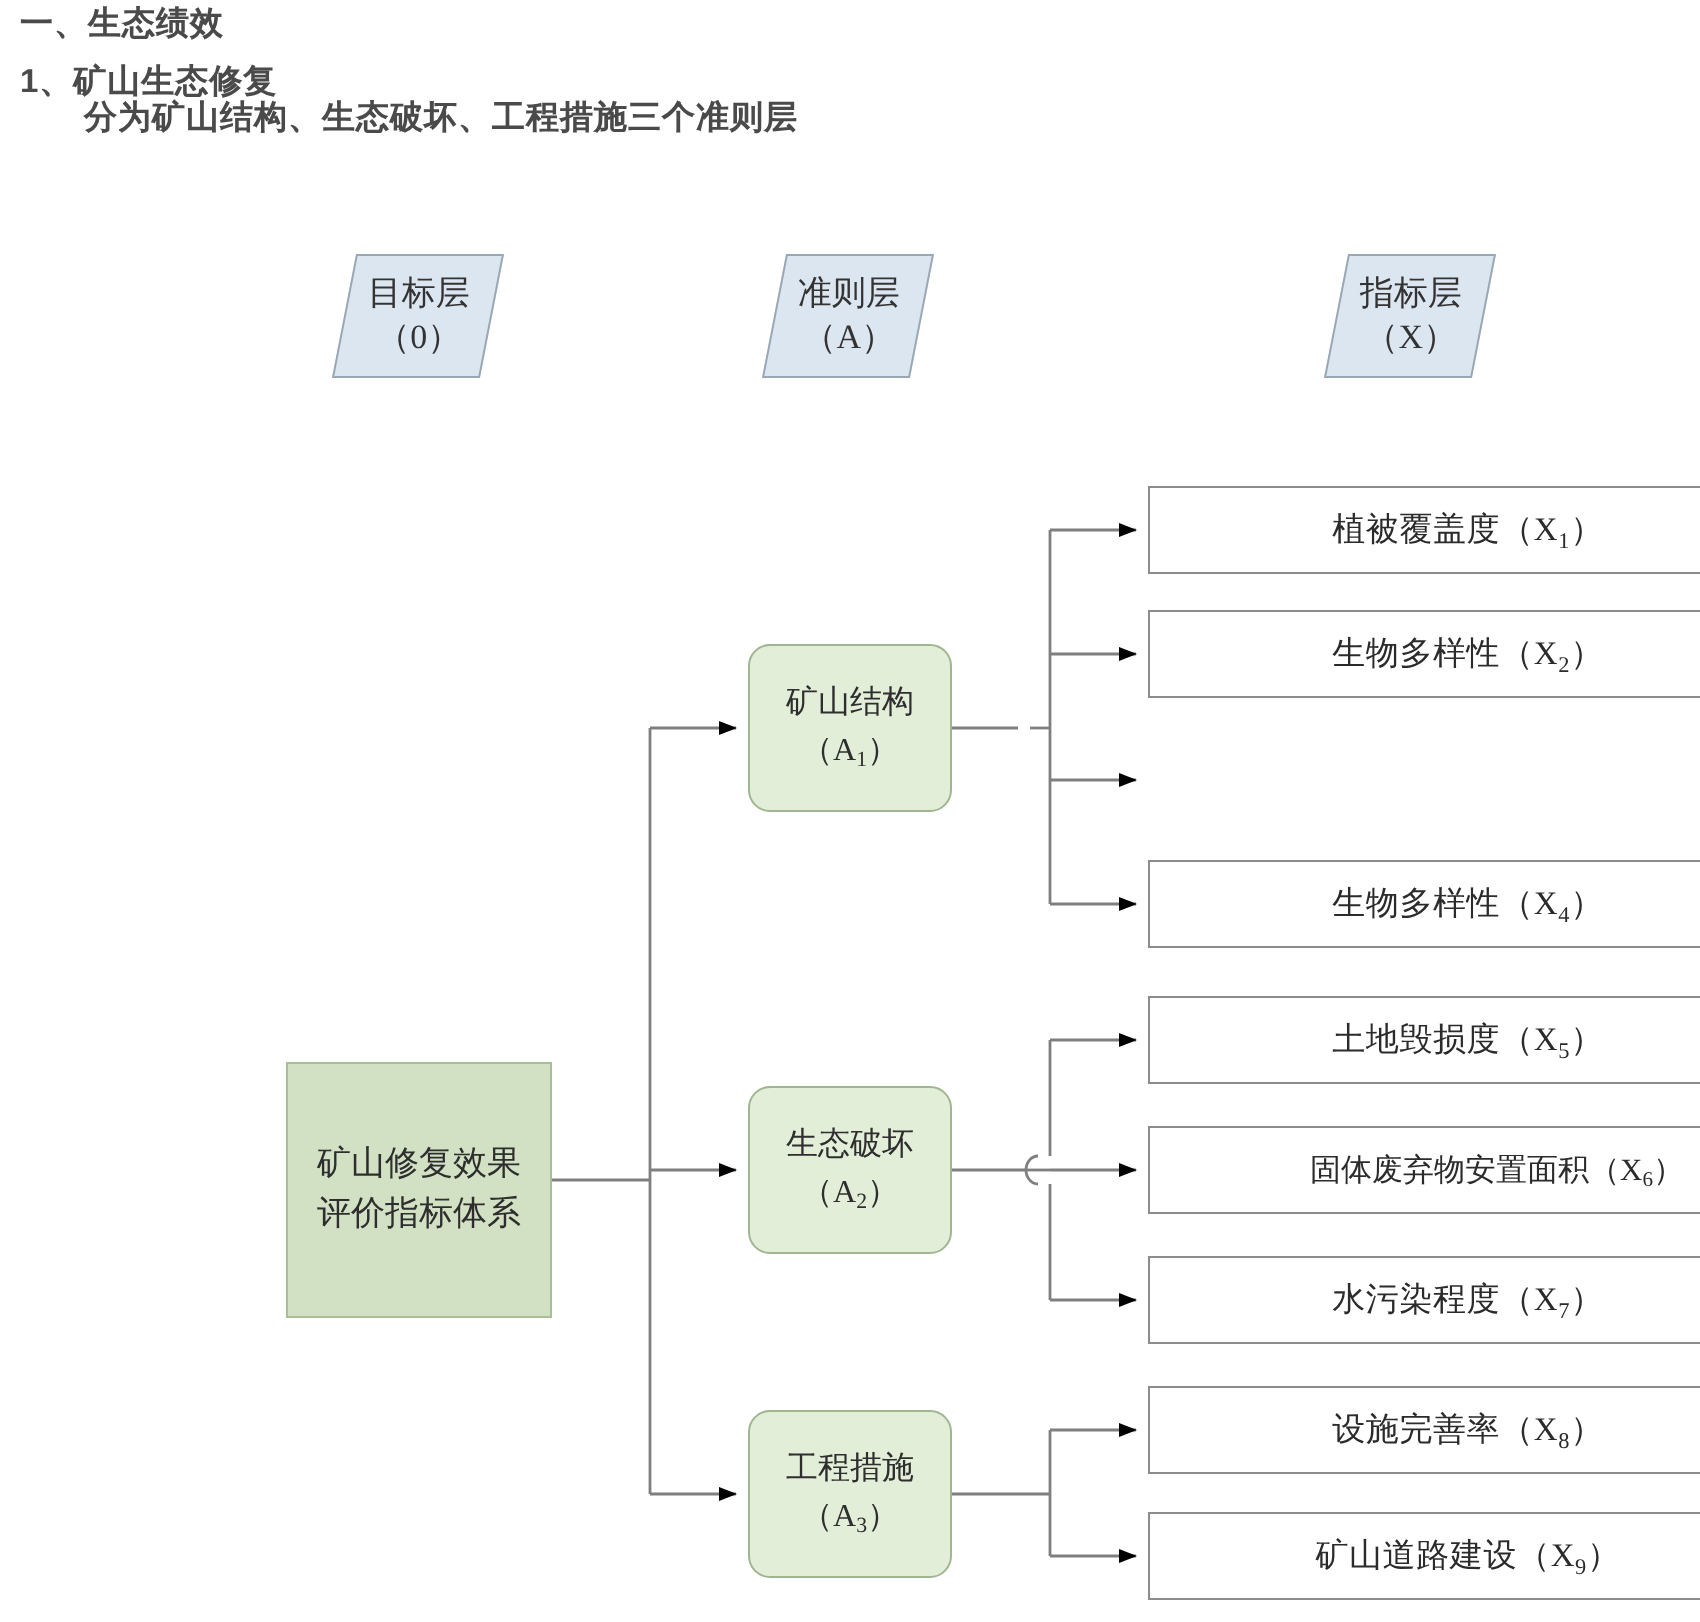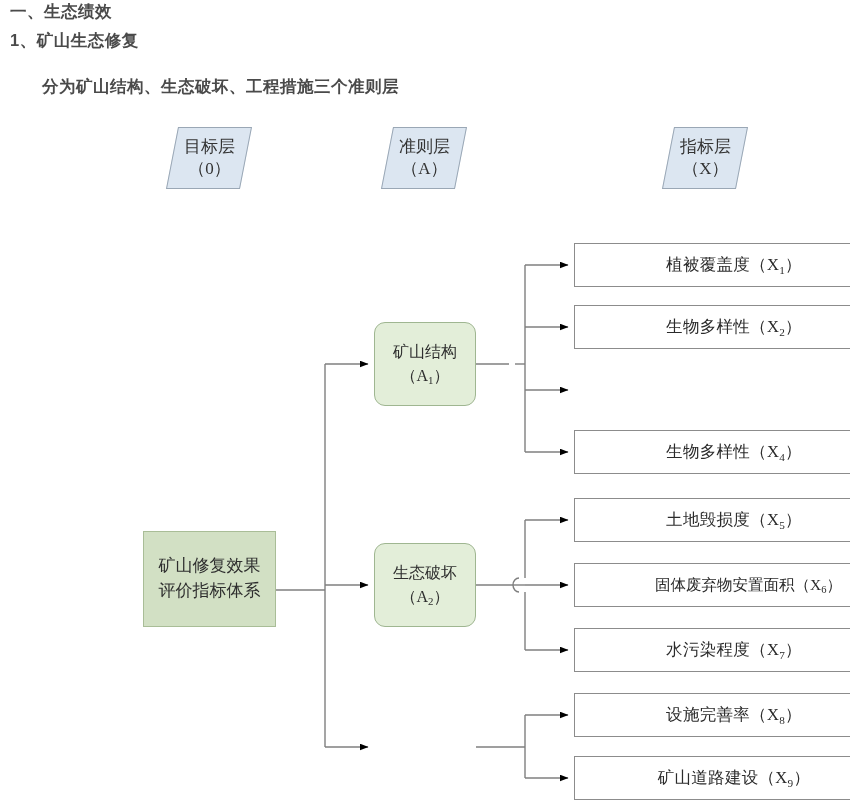--- a/index.html
+++ b/index.html
@@ -37,21 +37,21 @@
   }
   .h2 {
     position: absolute;
     left: 10px;
     top: 30px;
     font-size: 16.5px;
   }
   .h3 {
     position: absolute;
     left: 42px;
-    top: 76px;
+    top: 48px;
     font-size: 16.5px;
   }
 
   
   .diagram {
     position: absolute;
     left: 0;
     top: 0;
     width: 850px;
     height: 811px;
@@ -87,21 +87,21 @@
   #layer-head-goal  { left: 172px; top: 127px; width: 74px;  height: 62px; }
   #layer-head-crit  { left: 387px; top: 127px; width: 74px;  height: 62px; }
   #layer-head-index { left: 668px; top: 127px; width: 74px;  height: 62px; }
 
   
   #goal-node {
     position: absolute;
     left: 143px;
     top: 531px;
     width: 133px;
-    height: 96px;
+    height: 128px;
     background: #d2e0c4;
     border: 1px solid #a9bd97;
     box-sizing: border-box;
     display: flex;
     align-items: center;
     justify-content: center;
   }
   #goal-node .node-text {
     font-family: "Liberation Serif", "DejaVu Serif", serif;
     font-size: 17px;
@@ -229,20 +229,23 @@
   <div id="goal-node">
     <div class="node-text">矿山修复效果评价指标体系</div>
   </div>
 
   <div class="crit-node" id="crit-node-0">
     <div class="node-text"><span>矿山结构</span><br><span><span>（A</span><sub>1</sub><span>）</span></span></div>
   </div>
   <div class="crit-node" id="crit-node-1">
     <div class="node-text"><span>生态破坏</span><br><span><span>（A</span><sub>2</sub><span>）</span></span></div>
   </div>
+  <div class="crit-node" id="crit-node-2">
+    <div class="node-text"><span>工程措施</span><br><span><span>（A</span><sub>3</sub><span>）</span></span></div>
+  </div>
 
   <div class="idx-node" style="top:243px">
     <div class="node-text"><span>植被覆盖度</span><span>（X</span><sub>1</sub><span>）</span></div>
   </div>
   <div class="idx-node" style="top:305px">
     <div class="node-text"><span>生物多样性</span><span>（X</span><sub>2</sub><span>）</span></div>
   </div>
   <div class="idx-node" style="top:430px">
     <div class="node-text"><span>生物多样性</span><span>（X</span><sub>4</sub><span>）</span></div>
   </div>

